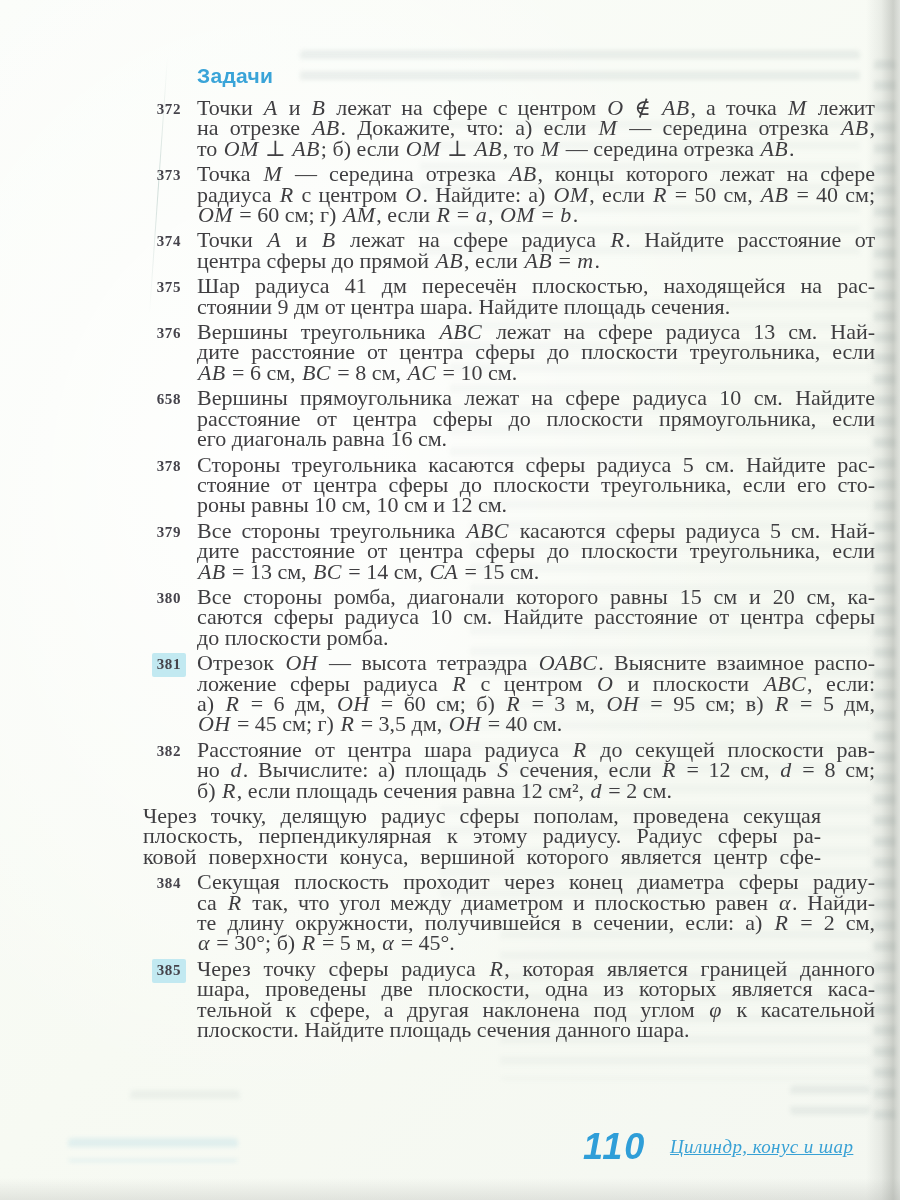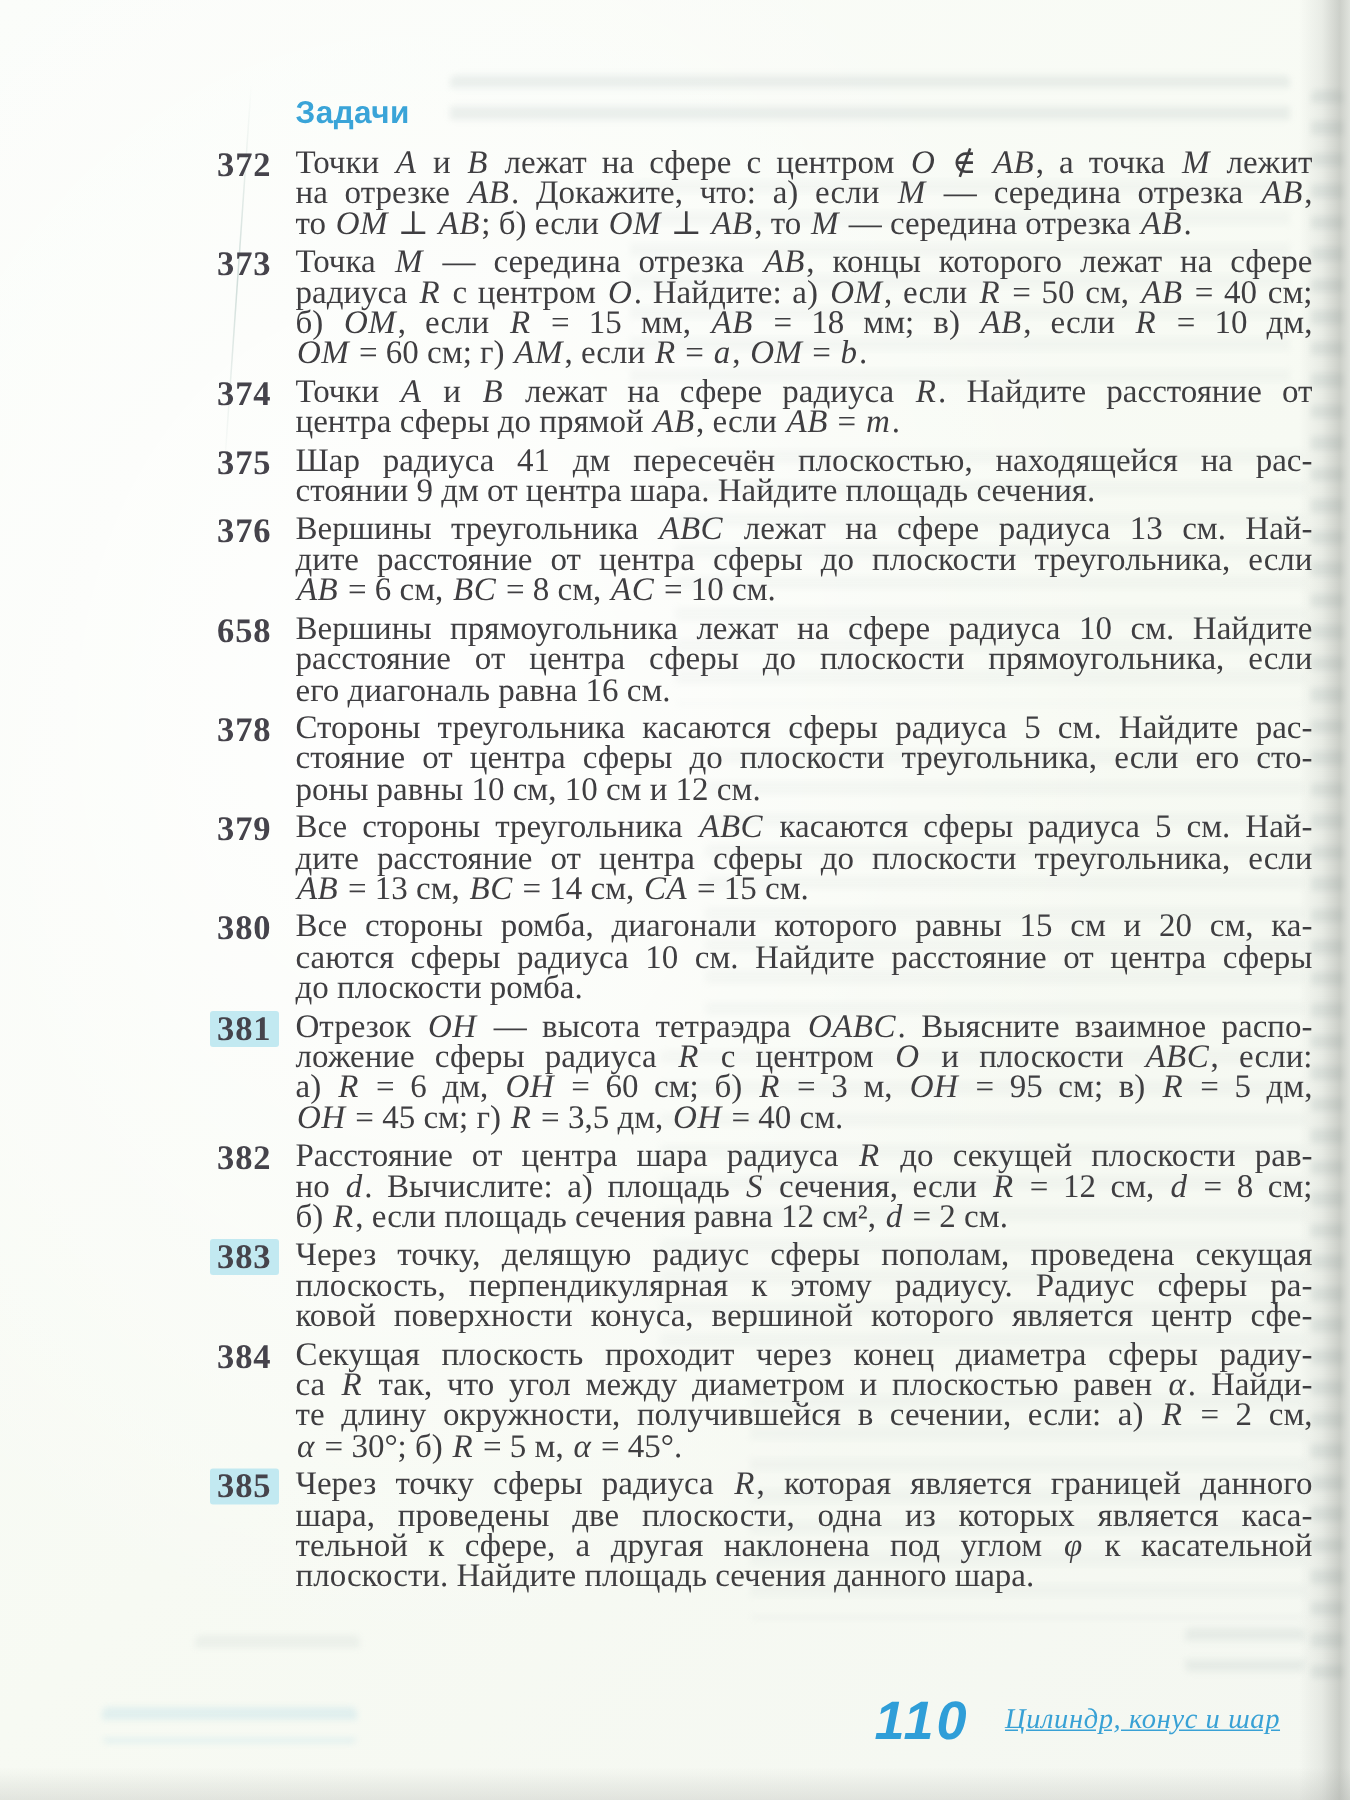--- a/index.html
+++ b/index.html
@@ -26,21 +26,21 @@
   
   .content{position:absolute;left:132px;top:64px;width:744px;}
   .section-header{
     margin:0 0 10px 65px;
     font-family:"Liberation Sans","DejaVu Sans",sans-serif;
     font-weight:bold;font-size:21px;letter-spacing:.3px;color:#3aa4d8;
   }
   .problem{display:flex;margin-bottom:5px;}
   .pnum{flex:none;width:54px;display:flex;justify-content:flex-end;align-items:flex-start;}
   .numchip{
-    font-weight:bold;font-size:23px;line-height:21px;letter-spacing:.6px;
+    font-weight:bold;font-size:15px;line-height:21px;letter-spacing:.6px;
     color:#45434b;padding:1px 5px 2px;border-radius:2px;
   }
   .numchip.hl{background:#c2e9f1;}
   .ptext{margin-left:11px;width:678px;font-size:22px;line-height:20.4px;}
   .pline{text-align:justify;text-align-last:justify;}
   .pline.last{text-align-last:left;}
   .var{font-style:italic;letter-spacing:.3px;padding:0 1px;}
   
   .page-num{
     position:absolute;left:583px;top:1126px;
@@ -84,21 +84,20 @@
             <div class="pline last">то <span class="var">OM</span> ⊥ <span class="var">AB</span>; б) если <span class="var">OM</span> ⊥ <span class="var">AB</span>, то <span class="var">M</span> — середина отрезка <span class="var">AB</span>.</div>
           </div>
         </div>
         <div class="problem">
           <div class="pnum">
             <span class="numchip">373</span>
           </div>
           <div class="ptext">
             <div class="pline">Точка <span class="var">M</span> — середина отрезка <span class="var">AB</span>, концы которого лежат на сфере</div>
             <div class="pline">радиуса <span class="var">R</span> с центром <span class="var">O</span>. Найдите: а) <span class="var">OM</span>, если <span class="var">R</span> = 50 см, <span class="var">AB</span> = 40 см;</div>
-            <div class="pline">б) <span class="var">OM</span>, если <span class="var">R</span> = 15 мм, <span class="var">AB</span> = 18 мм; в) <span class="var">AB</span>, если <span class="var">R</span> = 10 дм,</div>
             <div class="pline last"><span class="var">OM</span> = 60 см; г) <span class="var">AM</span>, если <span class="var">R</span> = <span class="var">a</span>, <span class="var">OM</span> = <span class="var">b</span>.</div>
           </div>
         </div>
         <div class="problem">
           <div class="pnum">
             <span class="numchip">374</span>
           </div>
           <div class="ptext">
             <div class="pline">Точки <span class="var">A</span> и <span class="var">B</span> лежат на сфере радиуса <span class="var">R</span>. Найдите расстояние от</div>
             <div class="pline last">центра сферы до прямой <span class="var">AB</span>, если <span class="var">AB</span> = <span class="var">m</span>.</div>
@@ -178,23 +177,20 @@
           <div class="pnum">
             <span class="numchip">382</span>
           </div>
           <div class="ptext">
             <div class="pline">Расстояние от центра шара радиуса <span class="var">R</span> до секущей плоскости рав-</div>
             <div class="pline">но <span class="var">d</span>. Вычислите: а) площадь <span class="var">S</span> сечения, если <span class="var">R</span> = 12 см, <span class="var">d</span> = 8 см;</div>
             <div class="pline last">б) <span class="var">R</span>, если площадь сечения равна 12 см², <span class="var">d</span> = 2 см.</div>
           </div>
         </div>
         <div class="problem">
-          <div class="pnum">
-            <span class="numchip hl">383</span>
-          </div>
           <div class="ptext">
             <div class="pline">Через точку, делящую радиус сферы пополам, проведена секущая</div>
             <div class="pline">плоскость, перпендикулярная к этому радиусу. Радиус сферы ра-</div>
             <div class="pline">ковой поверхности конуса, вершиной которого является центр сфе-</div>
           </div>
         </div>
         <div class="problem">
           <div class="pnum">
             <span class="numchip">384</span>
           </div>

